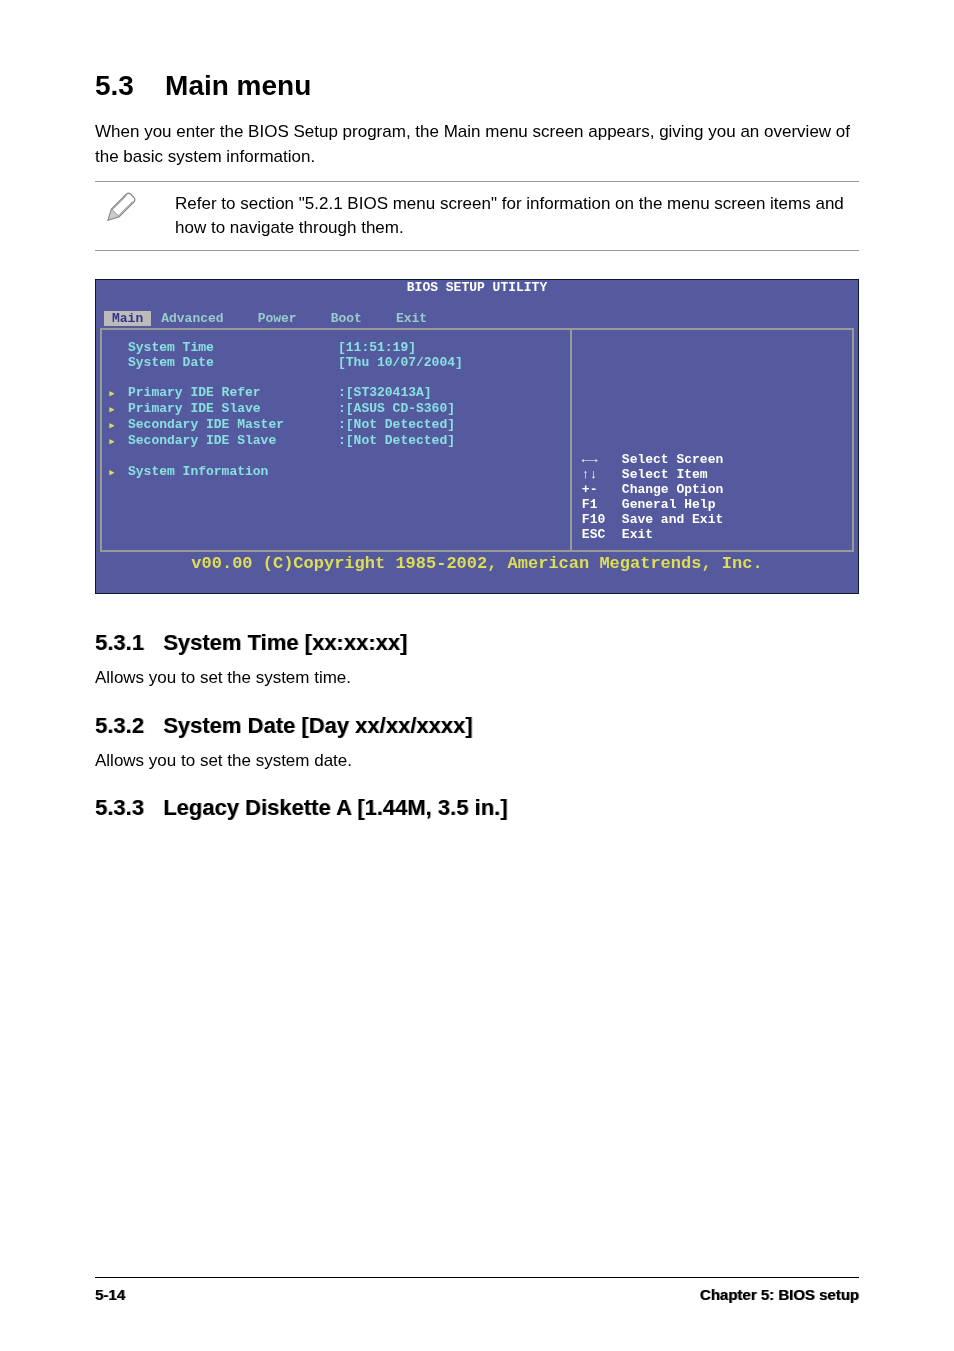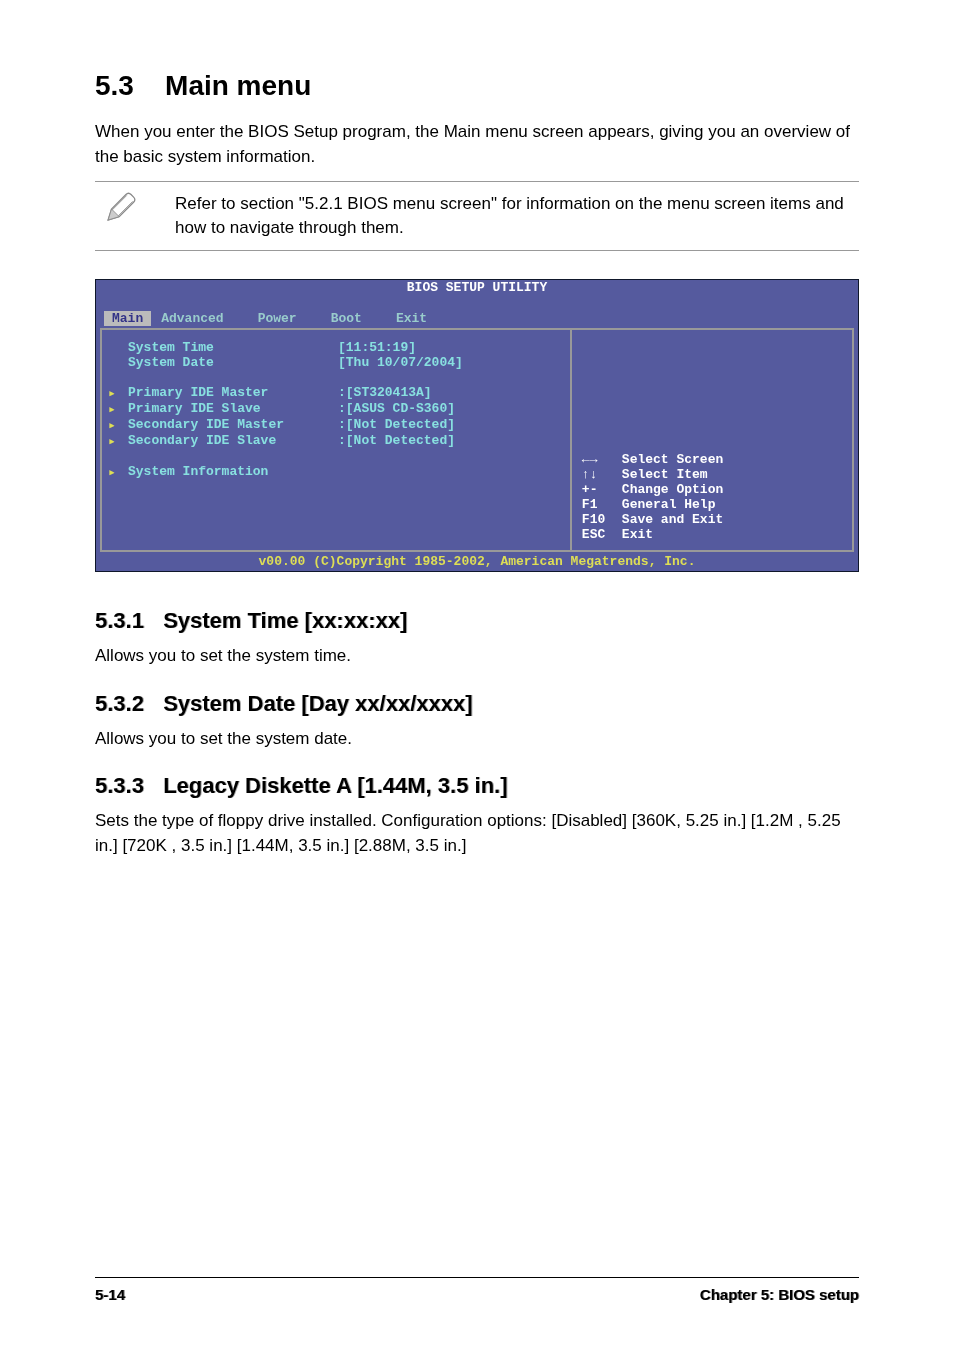--- a/index.html
+++ b/index.html
@@ -118,22 +118,22 @@
     }
     .bios-help-row {
       display: flex;
     }
     .bios-help-key {
       width: 40px;
     }
     .bios-footer {
       text-align: center;
       color: #dede55;
-      padding: 0 0 2px 0;
-      font-size: 13px;
+      padding: 0 0 20px 0;
+      font-size: 17px;
     }
     .subsection-heading {
       font-size: 22px;
       font-weight: bold;
       margin-bottom: 10px;
     }
     .subsection-heading .num {
       display: inline-block;
       min-width: 62px;
     }
@@ -197,21 +197,21 @@
         <span class="bios-value">[11:51:19]</span>
       </div>
       <div class="bios-row">
         <span class="bios-arrow">  </span>
         <span class="bios-label">System Date</span>
         <span class="bios-value">[Thu 10/07/2004]</span>
       </div>
       <div class="bios-row">&nbsp;</div>
       <div class="bios-row">
         <span class="bios-arrow">▸ </span>
-        <span class="bios-label">Primary IDE Master</span>
+        <span class="bios-label">Primary IDE Refer</span>
         <span class="bios-value">:[ST320413A]</span>
       </div>
       <div class="bios-row">
         <span class="bios-arrow">▸ </span>
         <span class="bios-label">Primary IDE Slave</span>
         <span class="bios-value">:[ASUS CD-S360]</span>
       </div>
       <div class="bios-row">
         <span class="bios-arrow">▸ </span>
         <span class="bios-label">Secondary IDE Master</span>
@@ -275,19 +275,18 @@
     <span>System Date [Day xx/xx/xxxx]</span>
   </div>
   <p class="body-text">Allows you to set the system date.</p>
 </div>
 
 <div class="subsection-block">
   <div class="subsection-heading shadow-text">
     <span class="num">5.3.3</span>
     <span>Legacy Diskette A [1.44M, 3.5 in.]</span>
   </div>
-  <p class="body-text">Sets the type of floppy drive installed. Configuration options: [Disabled] [360K, 5.25 in.] [1.2M , 5.25 in.] [720K , 3.5 in.] [1.44M, 3.5 in.] [2.88M, 3.5 in.]</p>
 </div>
 
 <div class="page-footer footer-shadow">
   <span>5-14</span>
   <span>Chapter 5: BIOS setup</span>
 </div>
 
 </body></html>

